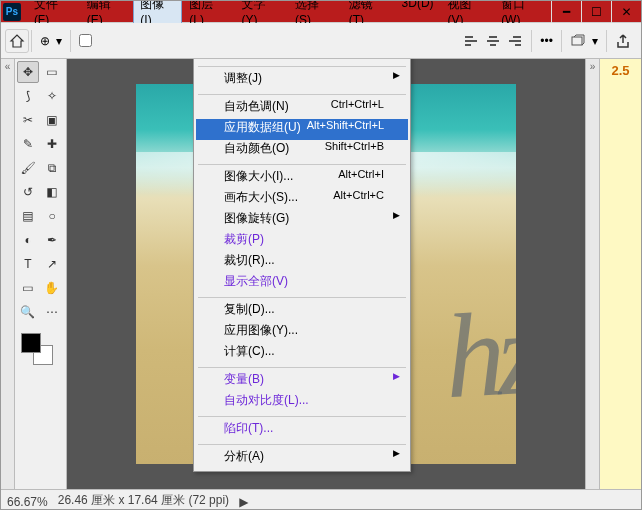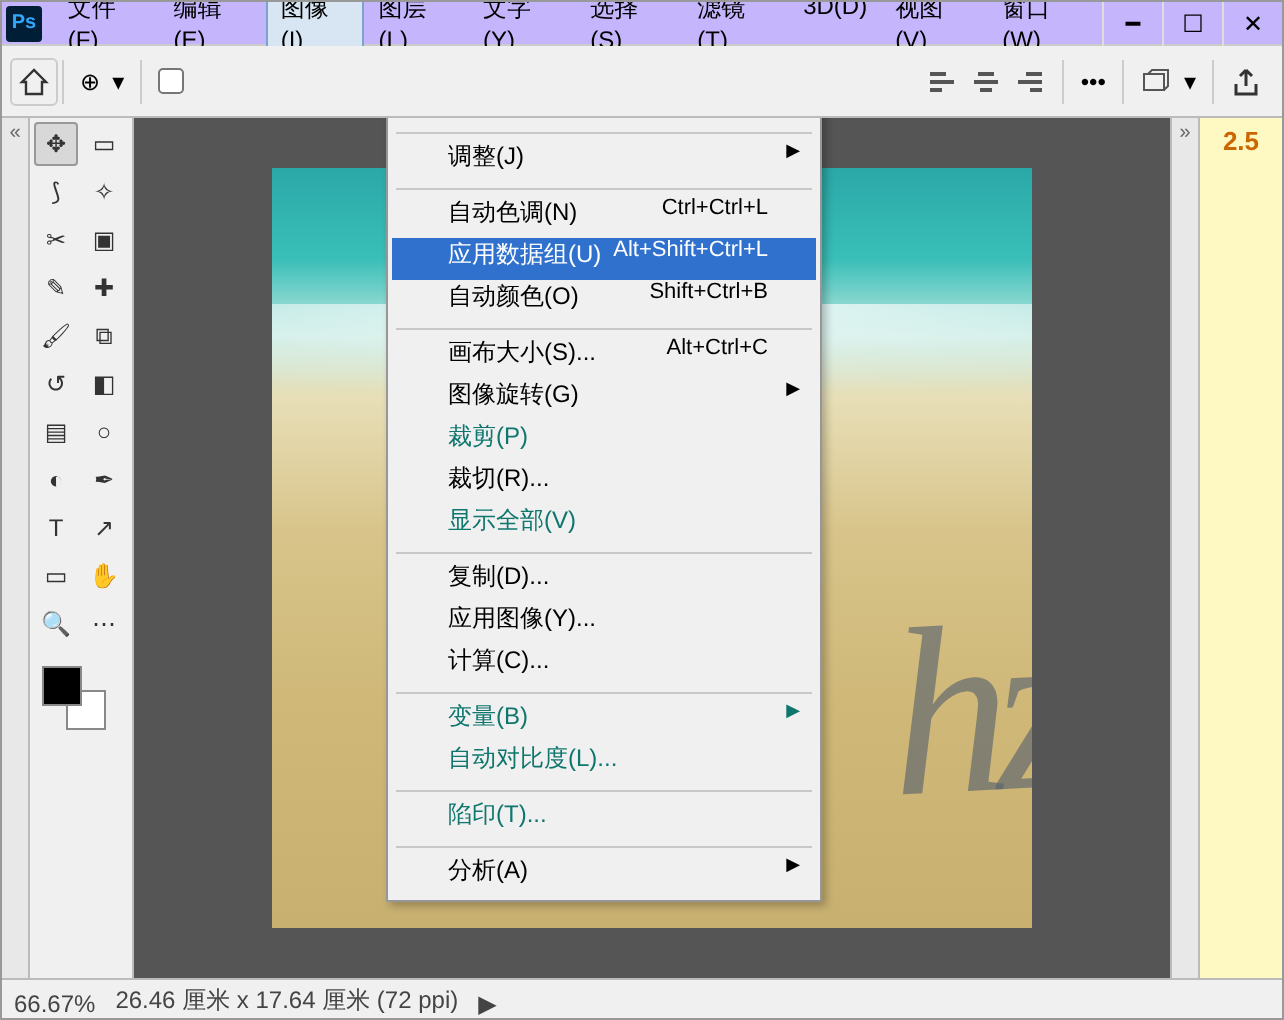--- a/index.html
+++ b/index.html
@@ -1,17 +1,17 @@
 <!DOCTYPE html>
 <html><head>
 <meta charset="utf-8">
 <style>
 *{margin:0;padding:0;box-sizing:border-box;font-family:"Microsoft YaHei",Arial,sans-serif;font-size:12px;user-select:none}
 body{width:642px;height:510px;background:#f0f0f0;border:1px solid #999;display:flex;flex-direction:column;overflow:hidden}
-.menubar{height:22px;background:#c4b5fd;display:flex;align-items:center;padding-left:2px;border-bottom:1px solid #ccc}
+.menubar{height:22px;background:#b91c1c;display:flex;align-items:center;padding-left:2px;border-bottom:1px solid #ccc}
 .ps-logo{width:18px;height:18px;background:#001e36;color:#31a8ff;display:flex;align-items:center;justify-content:center;font-weight:bold;font-size:10px;border-radius:2px;margin-right:6px}
 .mitem{padding:2px 7px;cursor:default}
 .mitem.active{background:#d8e6f3;border:1px solid #7da2ce;padding:1px 6px}
 .winbtns{margin-left:auto;display:flex}
 .winbtn{width:30px;height:22px;display:flex;align-items:center;justify-content:center;border-left:1px solid #ddd}
 .optbar{height:36px;background:#f0f0f0;border-bottom:1px solid #bbb;display:flex;align-items:center;padding:0 4px;gap:2px}
 .home-icon{width:24px;height:24px;display:flex;align-items:center;justify-content:center;border:1px solid #ccc;border-radius:3px}
 .optgroup{display:flex;align-items:center;padding:0 6px;gap:6px}
 .sep{width:1px;height:22px;background:#ccc}
 .ico{width:16px;height:16px;display:inline-block}
@@ -30,21 +30,21 @@
 .img{width:380px;height:380px;position:relative;overflow:hidden;background:linear-gradient(180deg,#2aa8a8 0%,#3abfb8 12%,#bfe8e0 22%,#e8dfb8 30%,#d8c48a 48%,#cfb878 70%,#c8b070 100%)}
 .foam{position:absolute;left:0;right:0;top:18%;height:28%;background:radial-gradient(ellipse 200% 60% at 50% 0%,rgba(255,255,255,0.85) 0%,rgba(255,255,255,0.3) 40%,transparent 70%)}
 .hand{position:absolute;right:-20px;bottom:40px;font-family:cursive;font-size:120px;color:rgba(90,100,110,0.65);font-style:italic;letter-spacing:-8px;transform:rotate(-3deg)}
 .rrail{width:14px;background:#e8e8e8;border-left:1px solid #bbb;display:flex;align-items:flex-start;justify-content:center;padding-top:2px}
 .rpanel{width:42px;background:#fef9c3;border-left:1px solid #bbb;display:flex;flex-direction:column;align-items:center;padding-top:4px}
 .rpanel .val{color:#cc6600;font-weight:bold;font-size:13px}
 .statusbar{height:20px;background:#f0f0f0;border-top:1px solid #bbb;display:flex;align-items:flex-end;padding:0 6px;font-size:11px;color:#444;gap:10px}
 
 .menu{position:absolute;left:126px;top:0;width:218px;background:#f0f0f0;border:1px solid #979797;box-shadow:2px 2px 4px rgba(0,0,0,0.25);z-index:100;padding:2px}
 .menu .row{height:21px;display:flex;align-items:flex-start;padding:0 24px 0 28px;position:relative;color:#000}
-.menu .row.dis{color:#0f766e}
+.menu .row.dis{color:#6d28d9}
 .menu .row.hl{background:#2f71cd;color:#fff}
 .menu .row .sc{margin-left:auto;font-size:11px}
 .menu .row .arr{position:absolute;right:8px;font-size:9px}
 .menu .msep{height:1px;background:#c8c8c8;margin:3px 2px}
 </style>
 </head>
 <body>
 
 <div class="menubar">
   <div class="ps-logo">Ps</div>
@@ -178,20 +178,24 @@
           <div class="row hl">
             <span>应用数据组(U)</span>
             <span class="sc">Alt+Shift+Ctrl+L</span>
           </div>
           <div class="row">
             <span>自动颜色(O)</span>
             <span class="sc">Shift+Ctrl+B</span>
           </div>
           <div class="msep"></div>
           <div class="row">
+            <span>图像大小(I)...</span>
+            <span class="sc">Alt+Ctrl+I</span>
+          </div>
+          <div class="row">
             <span>画布大小(S)...</span>
             <span class="sc">Alt+Ctrl+C</span>
           </div>
           <div class="row">
             <span>图像旋转(G)</span>
             <span class="arr">▶</span>
           </div>
           <div class="row dis">
             <span>裁剪(P)</span>
           </div>

